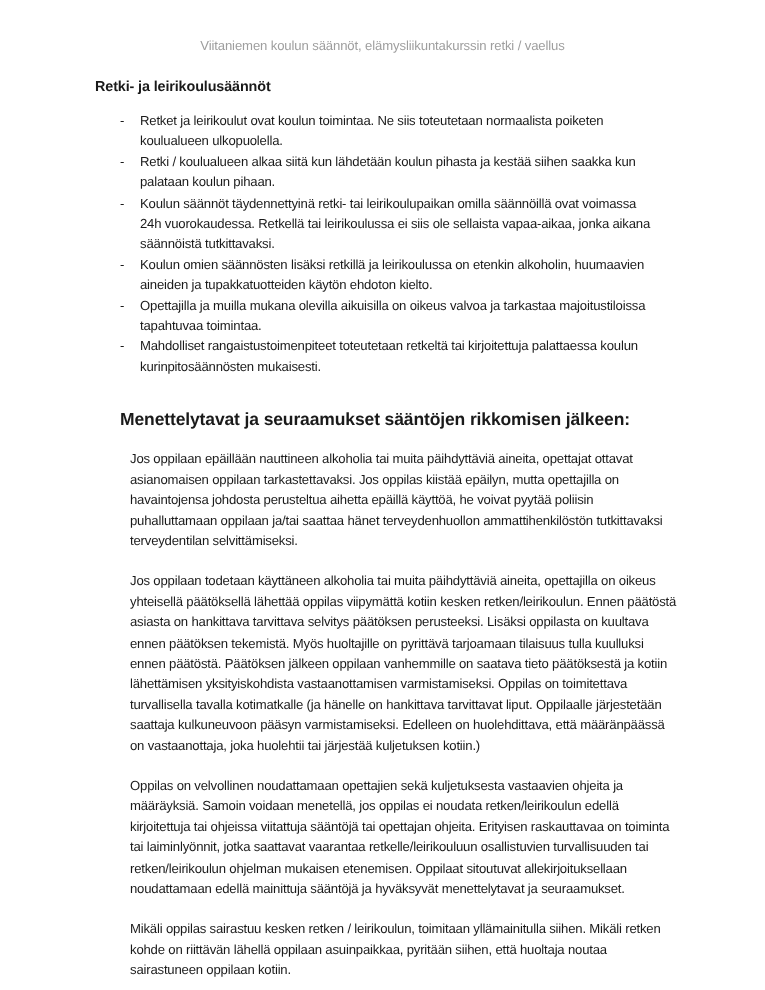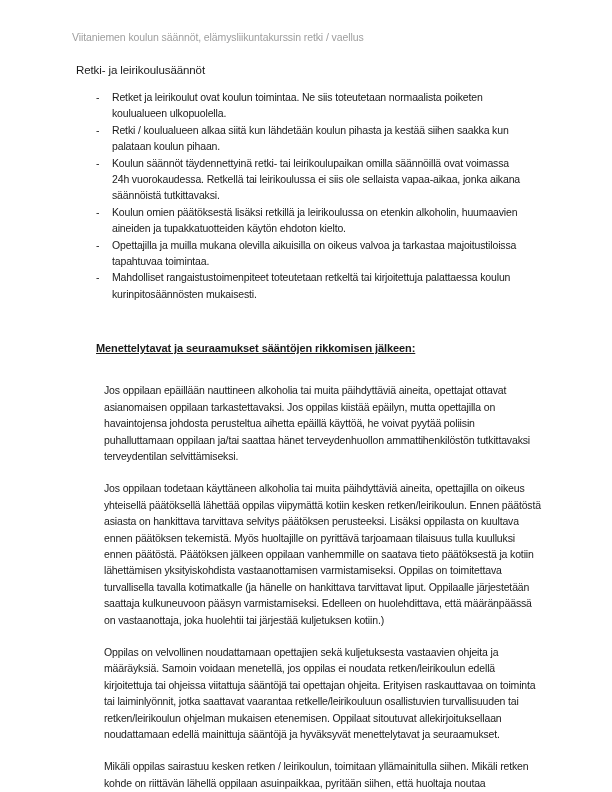--- a/index.html
+++ b/index.html
@@ -15,35 +15,35 @@
     background: #ffffff;
     font-family: "Liberation Sans", sans-serif;
     color: #1a1a1a;
     overflow: hidden;
   }
   .doc-header {
     position: absolute;
     top: 31px;
     left: 72px;
     right: 72px;
-    text-align: left;
+    text-align: center;
     font-size: 10.5px;
     color: #9e9e9e;
     letter-spacing: -0.1px;
   }
   .content {
     position: absolute;
     top: 64px;
     left: 0;
     right: 0;
   }
   h1.sec1-title {
     margin: 0 0 0 76px;
     font-size: 11.5px;
-    font-weight: normal;
+    font-weight: bold;
     color: #1a1a1a;
     letter-spacing: -0.1px;
   }
   ul.rules-list {
     list-style: none;
     margin: 13px 0 0 0;
     padding: 0 0 0 96px;
     width: 430px;
   }
   ul.rules-list li {
@@ -51,37 +51,36 @@
     grid-template-columns: 16px 1fr;
     font-size: 10.5px;
     line-height: 16.4px;
     letter-spacing: -0.15px;
     margin: 0;
   }
   .marker {
     display: block;
   }
   h2.sec2-title {
-    margin: 40px 0 0 96px;
-    font-size: 11px;
+    margin: 25px 0 0 96px;
+    font-size: 14px;
     font-weight: bold;
     color: #1a1a1a;
     letter-spacing: -0.1px;
-    text-decoration: underline;
   }
   p.body-para {
     margin: 16px 0 0 104px;
     width: 437px;
     font-size: 10.5px;
     line-height: 16.4px;
     letter-spacing: -0.15px;
     color: #1a1a1a;
   }
   p.body-para.first {
-    margin-top: 28px;
+    margin-top: 16px;
   }
 </style>
 </head>
 <body>
 
 <div class="page">
 
   <div class="doc-header">
     <span>Viitaniemen koulun säännöt, elämysliikuntakurssin retki / vaellus</span>
   </div>
@@ -98,21 +97,21 @@
       <li>
         <span class="marker">-</span>
         <span class="li-text">Retki / koulualueen alkaa siitä kun lähdetään koulun pihasta ja kestää siihen saakka kun palataan koulun pihaan.</span>
       </li>
       <li>
         <span class="marker">-</span>
         <span class="li-text">Koulun säännöt täydennettyinä retki- tai leirikoulupaikan omilla säännöillä ovat voimassa 24h vuorokaudessa. Retkellä tai leirikoulussa ei siis ole sellaista vapaa-aikaa, jonka aikana säännöistä tutkittavaksi.</span>
       </li>
       <li>
         <span class="marker">-</span>
-        <span class="li-text">Koulun omien päätöksestä lisäksi retkillä ja leirikoulussa on etenkin alkoholin, huumaavien aineiden ja tupakkatuotteiden käytön ehdoton kielto.</span>
+        <span class="li-text">Koulun omien säännösten lisäksi retkillä ja leirikoulussa on etenkin alkoholin, huumaavien aineiden ja tupakkatuotteiden käytön ehdoton kielto.</span>
       </li>
       <li>
         <span class="marker">-</span>
         <span class="li-text">Opettajilla ja muilla mukana olevilla aikuisilla on oikeus valvoa ja tarkastaa majoitustiloissa tapahtuvaa toimintaa.</span>
       </li>
       <li>
         <span class="marker">-</span>
         <span class="li-text">Mahdolliset rangaistustoimenpiteet toteutetaan retkeltä tai kirjoitettuja palattaessa koulun kurinpitosäännösten mukaisesti.</span>
       </li>
     </ul>

